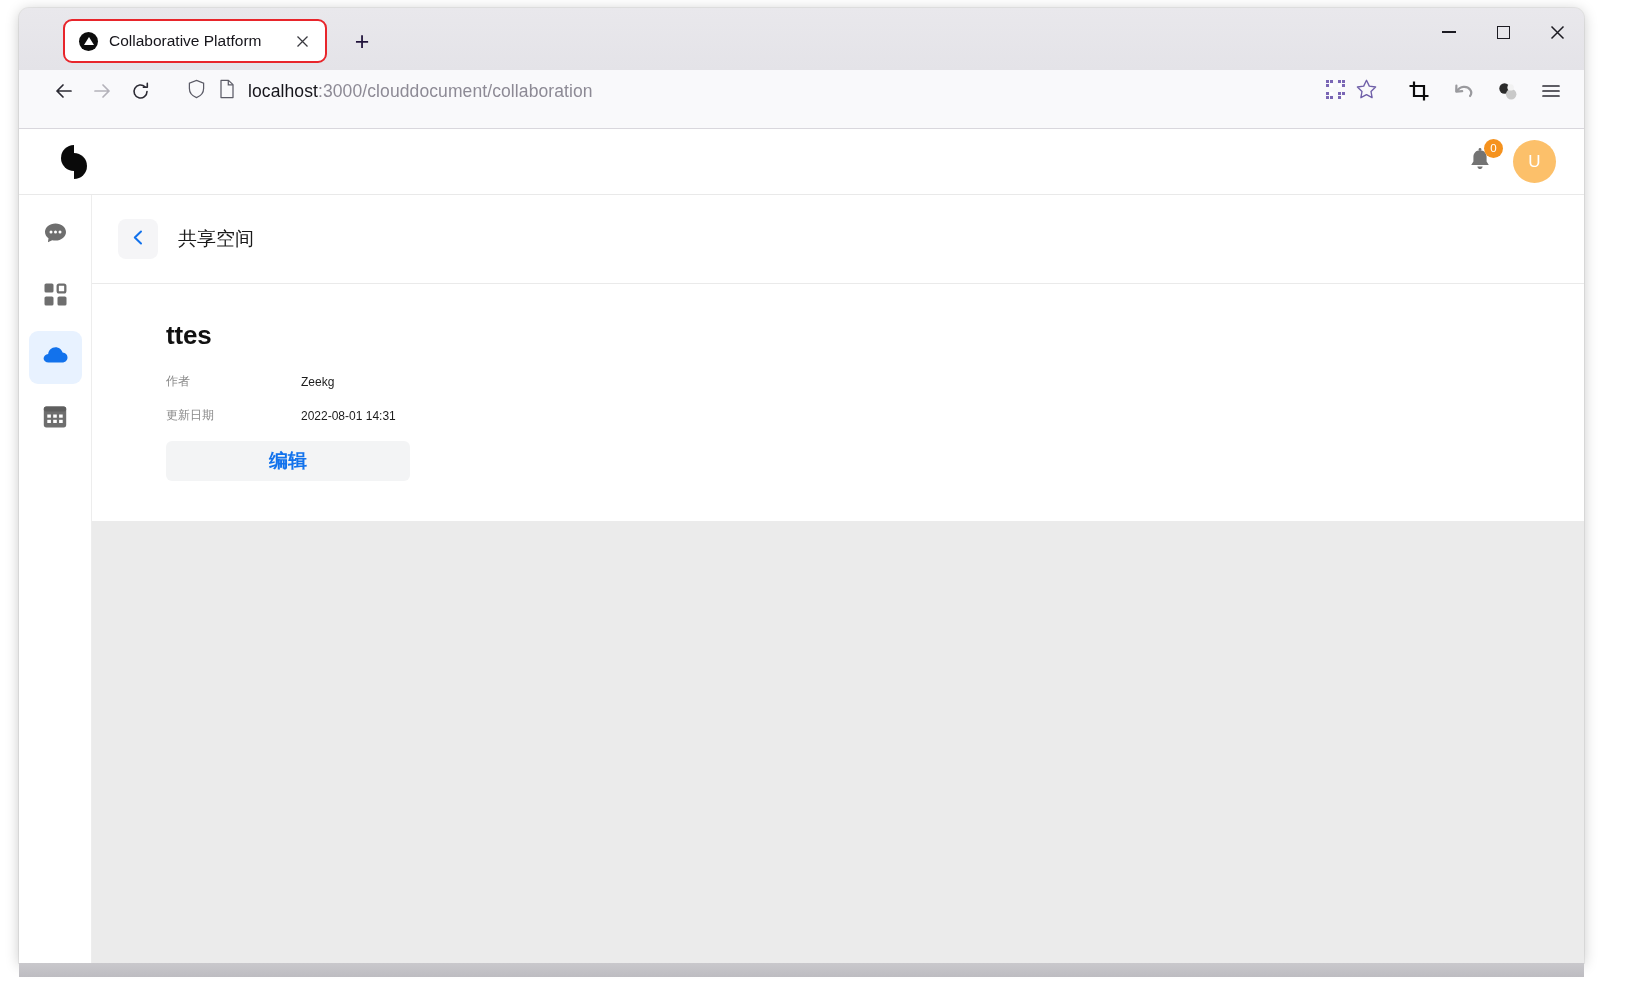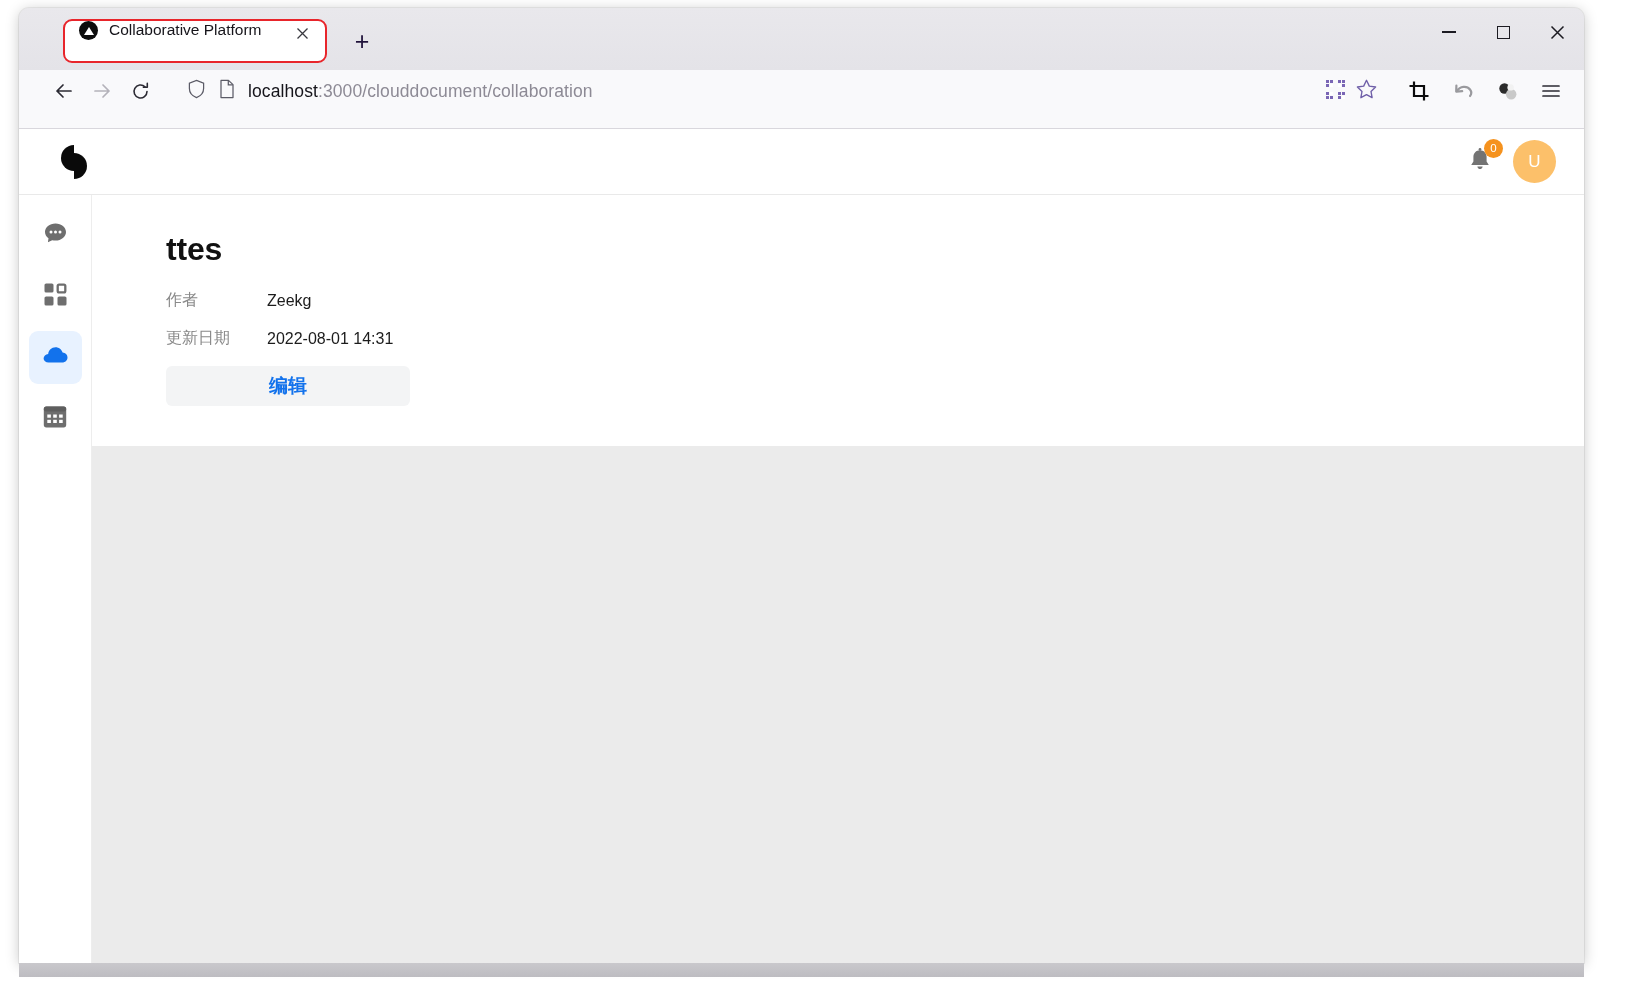--- a/index.html
+++ b/index.html
@@ -26,20 +26,21 @@
     position: relative;
     height: 62px;
     background: linear-gradient(#e9e8ec, #e4e3e8);
     display: flex;
     align-items: flex-end;
     padding-left: 44px;
   }
   .tab {
     position: relative;
     display: flex;
+    align-items: center;
     gap: 11px;
     height: 44px;
     width: 264px;
     background: #ffffff;
     border: 2px solid #e8252b;
     border-radius: 9px;
     margin-bottom: 7px;
     padding: 0 11px 0 14px;
   }
   .favicon {
@@ -234,31 +235,32 @@
     display: flex; align-items: center; justify-content: center;
   }
   .crumb-title { font-size: 19px; color: #1a1a1a; }
 
   .doc-card {
     background: #ffffff;
     padding: 36px 0 40px 74px;
     flex: 0 0 auto;
   }
   .doc-title {
-    font-size: 32px;
+    font-size: 26px;
     font-weight: bold;
     color: #111111;
     margin-bottom: 22px;
     letter-spacing: -0.2px;
   }
   .meta-row {
     display: flex;
     align-items: center;
     margin-bottom: 17px;
-    font-size: 16px;
+    font-size: 12px;
+    gap: 34px;
   }
   .meta-label { width: 101px; color: #8a8a8a; flex: 0 0 auto; }
   .meta-value { color: #1c1c1c; text-align: center; }
   .edit-btn {
     margin-top: 11px;
     width: 244px; height: 40px;
     background: #f3f4f5;
     border-radius: 6px;
     display: flex; align-items: center; justify-content: center;
     font-size: 19px;
@@ -459,20 +461,30 @@
               <rect x="5.3" y="15.8" width="3.6" height="3.2" fill="#fff"></rect>
               <rect x="11.2" y="15.8" width="3.6" height="3.2" fill="#fff"></rect>
               <rect x="17.1" y="15.8" width="3.6" height="3.2" fill="#fff"></rect>
             </svg>
           </span>
         </div>
       </div>
 
       <div class="main">
 
+        <div class="crumb-bar">
+          <div class="back-btn">
+            <span>
+              <svg width="17" height="17" viewBox="0 0 17 17">
+                  <path d="M11 2.5 L4.8 8.5 L11 14.5" stroke="#1272ec" stroke-width="2" fill="none" stroke-linecap="round" stroke-linejoin="round"></path>
+                </svg>
+            </span>
+          </div>
+          <div class="crumb-title">共享空间</div>
+        </div>
 
         <div class="doc-card">
           <div class="doc-title">ttes</div>
 
           <div class="meta-row">
             <span class="meta-label">作者</span>
             <span class="meta-value">Zeekg</span>
           </div>
 
           <div class="meta-row">

